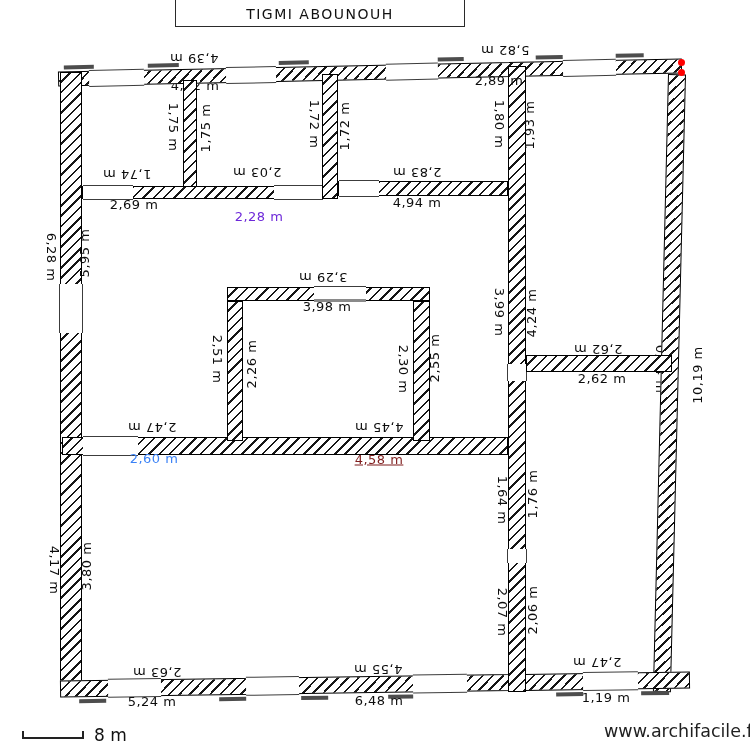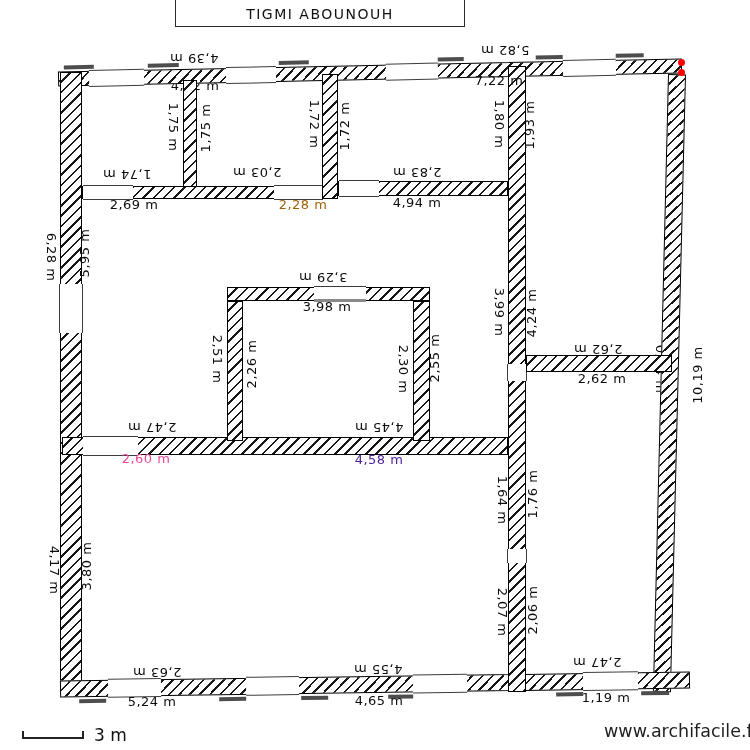--- a/index.html
+++ b/index.html
@@ -94,65 +94,65 @@
       <div class="wall" style="left: 227px; top: 287px; width: 203px; height: 14px;">
         <div class="opening-h sill" style="left: 86px; width: 52px;"></div>
       </div>
       <div class="wall" style="left: 227px; top: 301px; width: 16px; height: 140px;"></div>
       <div class="wall" style="left: 413px; top: 301px; width: 17px; height: 140px;"></div>
     </div>
   <div id="dims">
       <span class="dim" style="left: 194px; top: 58px; transform: translate(-50%, -50%) rotate(180deg); color: rgb(13, 13, 13);">4,39 m</span>
       <span class="dim" style="left: 505px; top: 50px; transform: translate(-50%, -50%) rotate(180deg); color: rgb(13, 13, 13);">5,82 m</span>
       <span class="dim under" style="left: 195px; top: 85px; transform: translate(-50%, -50%) rotate(0deg); color: rgb(13, 13, 13);">4,42 m</span>
-      <span class="dim" style="left: 499px; top: 80px; transform: translate(-50%, -50%) rotate(0deg); color: rgb(13, 13, 13);">7,22 m</span>
+      <span class="dim" style="left: 499px; top: 80px; transform: translate(-50%, -50%) rotate(0deg); color: rgb(13, 13, 13);">2,89 m</span>
       <span class="dim" style="left: 173px; top: 127px; transform: translate(-50%, -50%) rotate(90deg); color: rgb(13, 13, 13);">1,75 m</span>
       <span class="dim" style="left: 205px; top: 128px; transform: translate(-50%, -50%) rotate(270deg); color: rgb(13, 13, 13);">1,75 m</span>
       <span class="dim" style="left: 314px; top: 124px; transform: translate(-50%, -50%) rotate(90deg); color: rgb(13, 13, 13);">1,72 m</span>
       <span class="dim" style="left: 344px; top: 126px; transform: translate(-50%, -50%) rotate(270deg); color: rgb(13, 13, 13);">1,72 m</span>
       <span class="dim" style="left: 499px; top: 124px; transform: translate(-50%, -50%) rotate(90deg); color: rgb(13, 13, 13);">1,80 m</span>
       <span class="dim" style="left: 529px; top: 125px; transform: translate(-50%, -50%) rotate(270deg); color: rgb(13, 13, 13);">1,93 m</span>
       <span class="dim" style="left: 127px; top: 174px; transform: translate(-50%, -50%) rotate(180deg); color: rgb(13, 13, 13);">1,74 m</span>
       <span class="dim" style="left: 257px; top: 172px; transform: translate(-50%, -50%) rotate(180deg); color: rgb(13, 13, 13);">2,03 m</span>
       <span class="dim" style="left: 417px; top: 172px; transform: translate(-50%, -50%) rotate(180deg); color: rgb(13, 13, 13);">2,83 m</span>
       <span class="dim" style="left: 134px; top: 204px; transform: translate(-50%, -50%) rotate(0deg); color: rgb(13, 13, 13);">2,69 m</span>
-      <span class="dim" style="left: 259px; top: 204px; transform: translate(-50%, -50%) rotate(0deg); color: #a16207; margin-left: 44px;">2,28 m</span>
+      <span class="dim" style="left: 259px; top: 216px; transform: translate(-50%, -50%) rotate(0deg); color: #6d28d9;">2,28 m</span>
       <span class="dim" style="left: 417px; top: 202px; transform: translate(-50%, -50%) rotate(0deg); color: rgb(13, 13, 13);">4,94 m</span>
       <span class="dim" style="left: 51px; top: 257px; transform: translate(-50%, -50%) rotate(90deg); color: rgb(13, 13, 13);">6,28 m</span>
       <span class="dim" style="left: 84px; top: 253px; transform: translate(-50%, -50%) rotate(270deg); color: rgb(13, 13, 13);">5,95 m</span>
       <span class="dim" style="left: 323px; top: 277px; transform: translate(-50%, -50%) rotate(180deg); color: rgb(13, 13, 13);">3,29 m</span>
       <span class="dim" style="left: 327px; top: 306px; transform: translate(-50%, -50%) rotate(0deg); color: rgb(13, 13, 13);">3,98 m</span>
       <span class="dim" style="left: 217px; top: 359px; transform: translate(-50%, -50%) rotate(90deg); color: rgb(13, 13, 13);">2,51 m</span>
       <span class="dim" style="left: 251px; top: 364px; transform: translate(-50%, -50%) rotate(270deg); color: rgb(13, 13, 13);">2,26 m</span>
       <span class="dim" style="left: 403px; top: 369px; transform: translate(-50%, -50%) rotate(90deg); color: rgb(13, 13, 13);">2,30 m</span>
       <span class="dim" style="left: 434px; top: 358px; transform: translate(-50%, -50%) rotate(270deg); color: rgb(13, 13, 13);">2,55 m</span>
       <span class="dim" style="left: 499px; top: 312px; transform: translate(-50%, -50%) rotate(90deg); color: rgb(13, 13, 13);">3,99 m</span>
       <span class="dim" style="left: 531px; top: 313px; transform: translate(-50%, -50%) rotate(270deg); color: rgb(13, 13, 13);">4,24 m</span>
       <span class="dim" style="left: 598px; top: 349px; transform: translate(-50%, -50%) rotate(180deg); color: rgb(13, 13, 13);">2,62 m</span>
       <span class="dim" style="left: 602px; top: 378px; transform: translate(-50%, -50%) rotate(0deg); color: rgb(13, 13, 13);">2,62 m</span>
       <span class="dim under" style="left: 660px; top: 369px; transform: translate(-50%, -50%) rotate(90deg); color: rgb(13, 13, 13);">0,64 m</span>
       <span class="dim" style="left: 697px; top: 375px; transform: translate(-50%, -50%) rotate(270deg); color: rgb(13, 13, 13);">10,19 m</span>
       <span class="dim" style="left: 152px; top: 427px; transform: translate(-50%, -50%) rotate(180deg); color: rgb(13, 13, 13);">2,47 m</span>
       <span class="dim" style="left: 379px; top: 427px; transform: translate(-50%, -50%) rotate(180deg); color: rgb(13, 13, 13);">4,45 m</span>
-      <span class="dim" style="left: 146px; top: 458px; transform: translate(-50%, -50%) rotate(0deg); color: #ec4899;">2,60 m</span>
-      <span class="dim" style="left: 379px; top: 459px; transform: translate(-50%, -50%) rotate(0deg); color: #4c1d95;">4,58 m</span>
+      <span class="dim" style="left: 154px; top: 458px; transform: translate(-50%, -50%) rotate(0deg); color: #3b82f6;">2,60 m</span>
+      <span class="dim" style="left: 379px; top: 459px; transform: translate(-50%, -50%) rotate(0deg); color: #7f1d1d; text-decoration: underline;">4,58 m</span>
       <span class="dim" style="left: 54px; top: 570px; transform: translate(-50%, -50%) rotate(90deg); color: rgb(13, 13, 13);">4,17 m</span>
       <span class="dim" style="left: 86px; top: 566px; transform: translate(-50%, -50%) rotate(270deg); color: rgb(13, 13, 13);">3,80 m</span>
       <span class="dim" style="left: 502px; top: 500px; transform: translate(-50%, -50%) rotate(90deg); color: rgb(13, 13, 13);">1,64 m</span>
       <span class="dim" style="left: 532px; top: 494px; transform: translate(-50%, -50%) rotate(270deg); color: rgb(13, 13, 13);">1,76 m</span>
       <span class="dim" style="left: 502px; top: 612px; transform: translate(-50%, -50%) rotate(90deg); color: rgb(13, 13, 13);">2,07 m</span>
       <span class="dim" style="left: 532px; top: 610px; transform: translate(-50%, -50%) rotate(270deg); color: rgb(13, 13, 13);">2,06 m</span>
       <span class="dim" style="left: 157px; top: 672px; transform: translate(-50%, -50%) rotate(180deg); color: rgb(13, 13, 13);">2,63 m</span>
       <span class="dim" style="left: 152px; top: 701px; transform: translate(-50%, -50%) rotate(0deg); color: rgb(13, 13, 13);">5,24 m</span>
       <span class="dim" style="left: 378px; top: 669px; transform: translate(-50%, -50%) rotate(180deg); color: rgb(13, 13, 13);">4,55 m</span>
-      <span class="dim" style="left: 379px; top: 700px; transform: translate(-50%, -50%) rotate(0deg); color: rgb(13, 13, 13);">4,65 m</span>
+      <span class="dim" style="left: 379px; top: 700px; transform: translate(-50%, -50%) rotate(0deg); color: rgb(13, 13, 13);">6,48 m</span>
       <span class="dim" style="left: 597px; top: 662px; transform: translate(-50%, -50%) rotate(180deg); color: rgb(13, 13, 13);">2,47 m</span>
       <span class="dim" style="left: 606px; top: 697px; transform: translate(-50%, -50%) rotate(0deg); color: rgb(13, 13, 13);">1,19 m</span>
     </div>
   <div id="dots">
       <div class="dot" style="left: 678px; top: 59px; background: rgb(255, 0, 0);"></div>
       <div class="dot" style="left: 678px; top: 69px; background: rgb(255, 0, 0);"></div>
     </div>
 
   <div id="scale-bar"></div>
-  <div id="scale-label">3 m</div>
+  <div id="scale-label">8 m</div>
   <div id="site-label">www.archifacile.fr</div>
 </div>
 
 </body></html>

